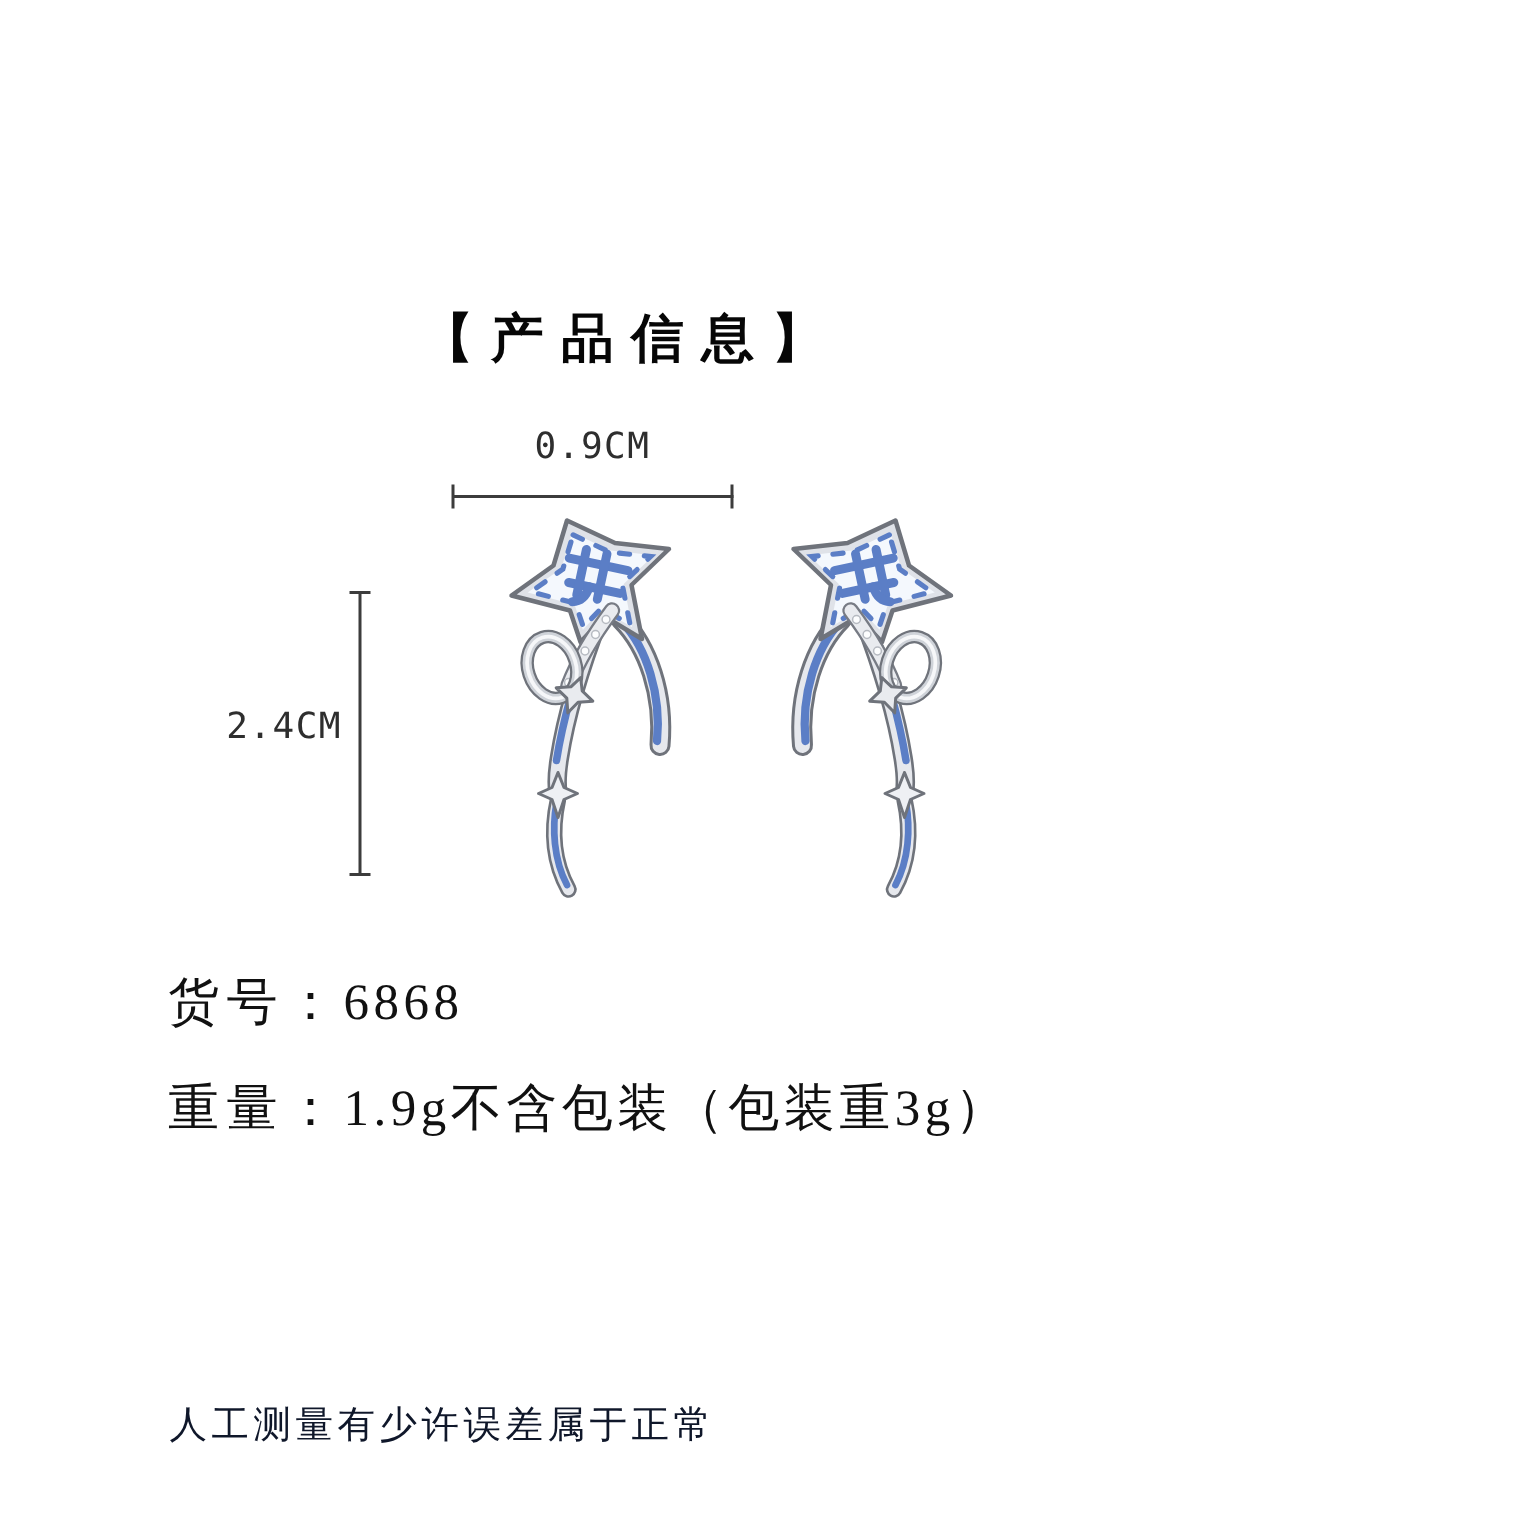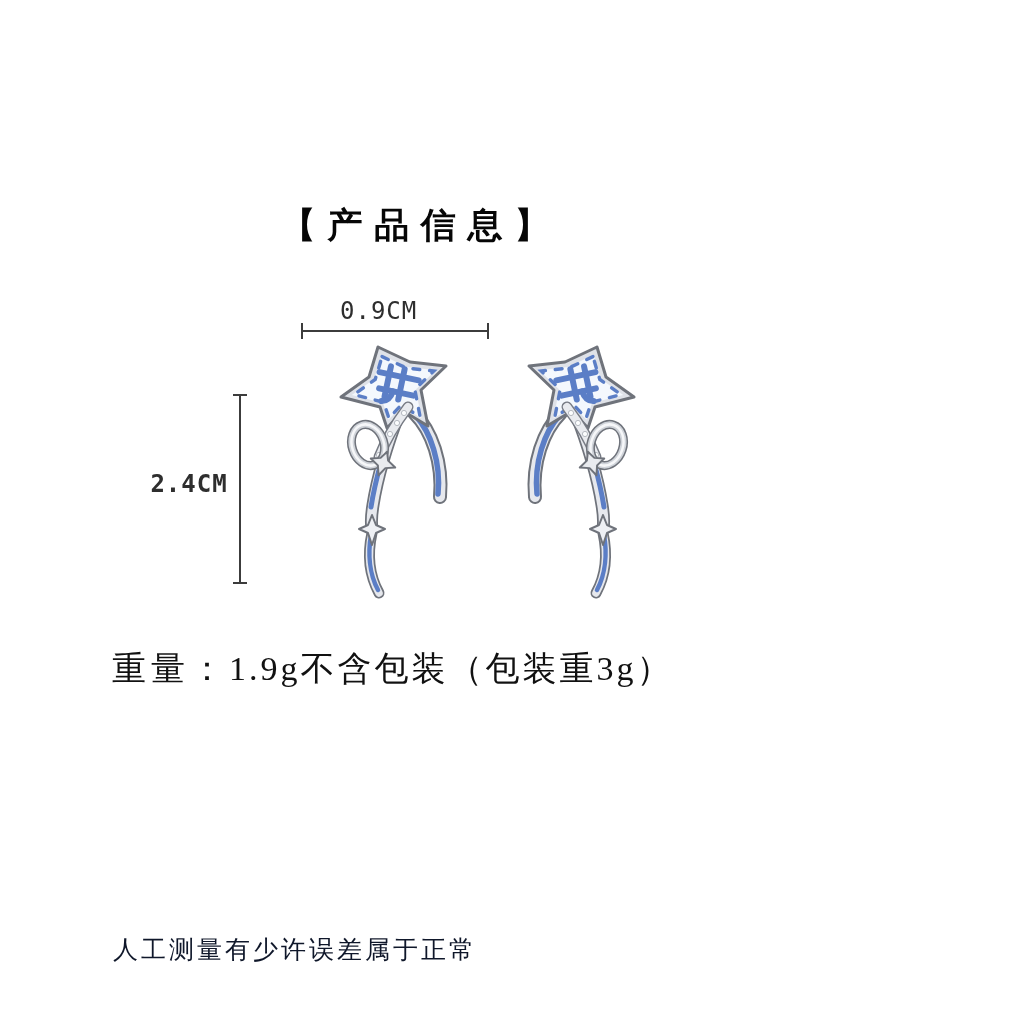--- a/index.html
+++ b/index.html
@@ -14,22 +14,22 @@
     top:202px;left:0;width:831px;text-align:center;
     font-family:"Liberation Sans","DejaVu Sans",sans-serif;
     font-weight:bold;font-size:35px;color:#060606;letter-spacing:1px;
     white-space:pre;
   }
   
   .dim-label{
     font-family:"DejaVu Sans Mono","Liberation Mono",monospace;
     font-size:24px;color:#2e2e2e;letter-spacing:1px;
   }
-  .dim-w-label{top:297px;left:340px;width:110px;}
-  .dim-h-label{top:470px;left:150px;width:78px;text-align:center;font-weight:bold;}
+  .dim-w-label{top:283px;left:340px;width:110px;text-align:center;}
+  .dim-h-label{top:470px;left:150px;width:78px;text-align:right;}
   .dim-line{background:#3c3c3c;}
   .dim-w-line{top:330px;left:302px;width:187px;height:2px;}
   .dim-w-tick-l{top:323px;left:301px;width:2px;height:16px;}
   .dim-w-tick-r{top:323px;left:487px;width:2px;height:16px;}
   .dim-h-line{top:395px;left:239px;width:2px;height:188px;}
   .dim-h-tick-t{top:394px;left:233px;width:14px;height:2px;}
   .dim-h-tick-b{top:582px;left:233px;width:14px;height:2px;}
   
   .earrings-svg{top:335px;left:280px;width:440px;height:290px;overflow:visible;}
   
@@ -112,16 +112,17 @@
   </defs>
   <g>
       <use href="#earring"></use>
     </g>
   <g>
       <use href="#earring" transform="translate(415,0) scale(-1,1)"></use>
     </g>
 </svg>
 
 <div class="abs spec-block">
+  <div class="spec-row"><span class="lbl">货号：</span><span class="val">6868</span></div>
   <div class="spec-row"><span class="lbl">重量：</span><span class="val">1.9g不含包装（包装重3g）</span></div>
 </div>
 
 <div class="abs note">人工测量有少许误差属于正常</div>
 
 </body></html>

